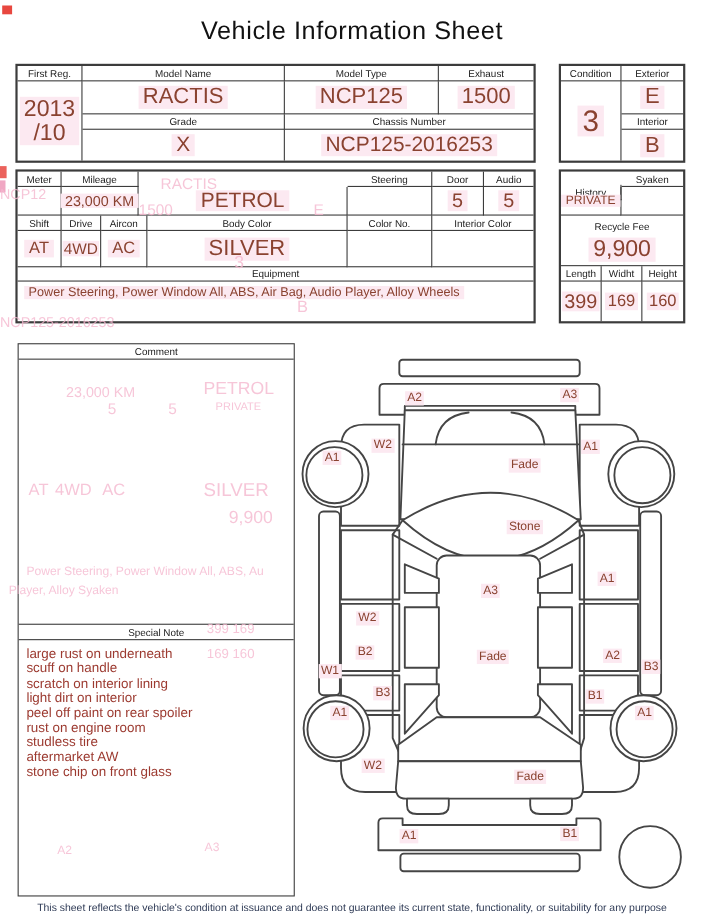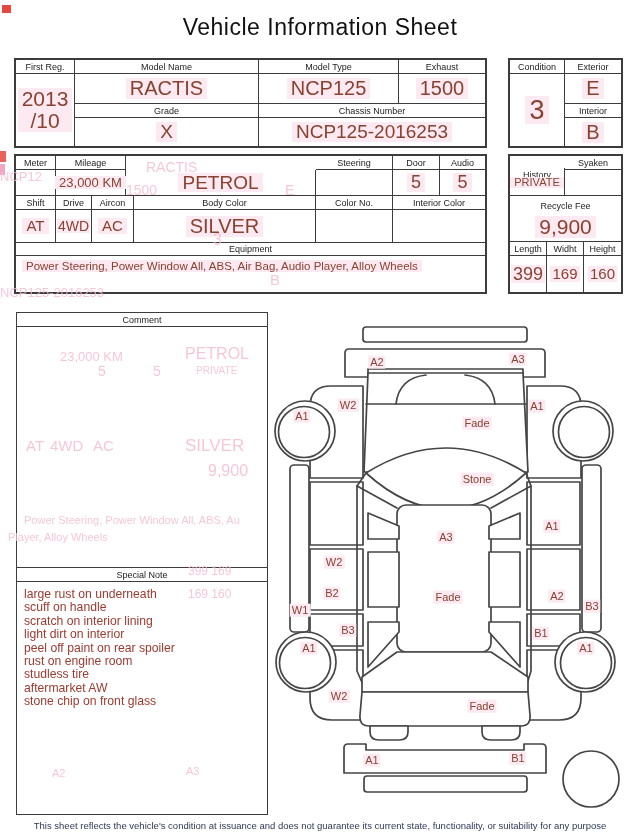--- a/index.html
+++ b/index.html
@@ -268,18 +268,18 @@
     <span class="ghost" style="left: 185px; top: 346px; font-size: 16px;">PETROL</span>
     <span class="ghost" style="left: 98px; top: 364px; font-size: 14px;">5</span>
     <span class="ghost" style="left: 153px; top: 364px; font-size: 14px;">5</span>
     <span class="ghost" style="left: 196px; top: 366px; font-size: 10px;">PRIVATE</span>
     <span class="ghost" style="left: 26px; top: 438px; font-size: 15px;">AT</span>
     <span class="ghost" style="left: 50px; top: 438px; font-size: 15px;">4WD</span>
     <span class="ghost" style="left: 93px; top: 438px; font-size: 15px;">AC</span>
     <span class="ghost" style="left: 185px; top: 437px; font-size: 17px;">SILVER</span>
     <span class="ghost" style="left: 208px; top: 463px; font-size: 16px;">9,900</span>
     <span class="ghost" style="left: 24px; top: 515px; font-size: 11px;">Power Steering, Power Window All, ABS, Au</span>
-    <span class="ghost" style="left: 8px; top: 532px; font-size: 11px;">Player, Alloy Wheels</span>
+    <span class="ghost" style="left: 8px; top: 532px; font-size: 11px;">Player, Alloy Syaken</span>
     <span class="ghost" style="left: 188px; top: 565px; font-size: 12px;">399  169</span>
     <span class="ghost" style="left: 188px; top: 588px; font-size: 12px;">169  160</span>
     <span class="ghost" style="left: 52px; top: 768px; font-size: 11px;">A2</span>
     <span class="ghost" style="left: 186px; top: 766px; font-size: 11px;">A3</span>
   </div>
 
 </body></html>

